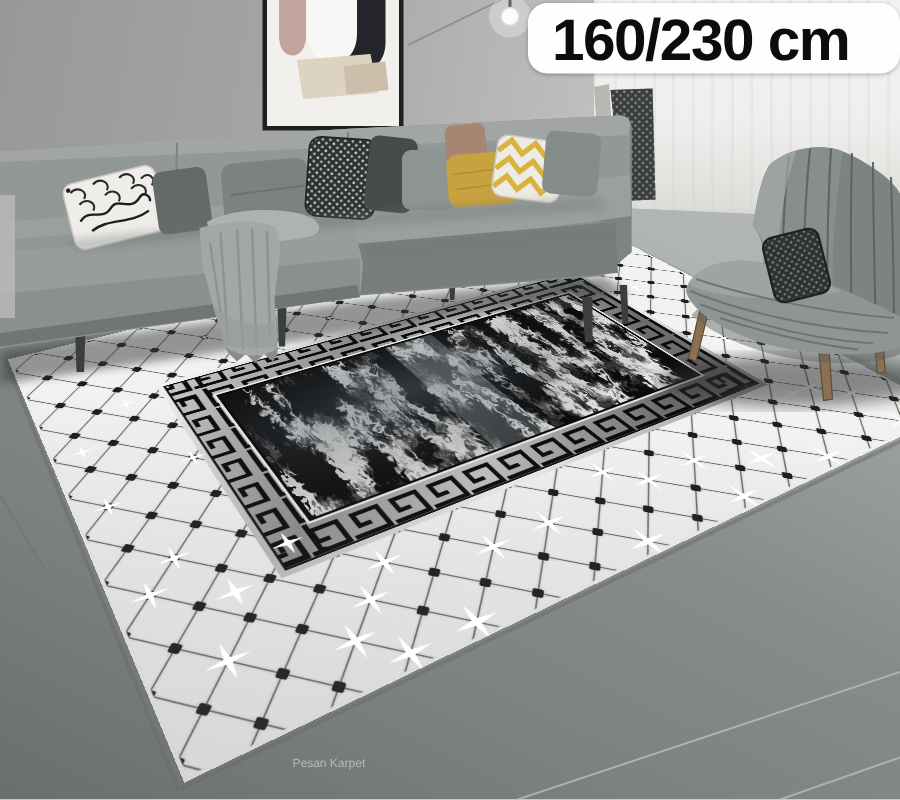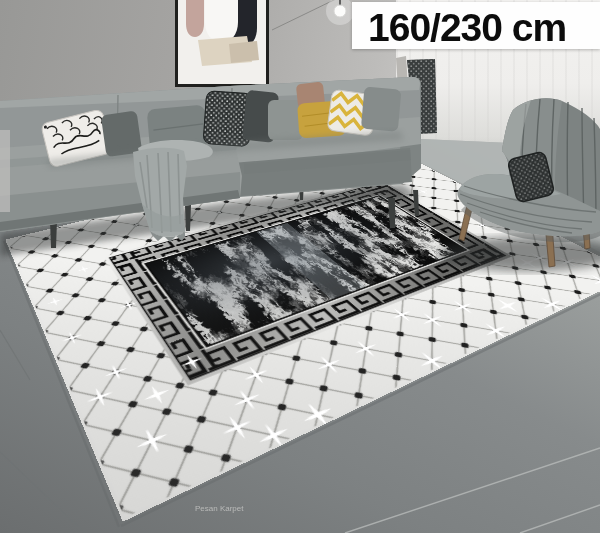--- a/index.html
+++ b/index.html
@@ -4,21 +4,21 @@
 <style>
 html,body{margin:0;padding:0}
 #scene{position:relative;width:600px;height:533px;overflow:hidden;background:#b2b1af;font-family:"Liberation Sans",sans-serif}
 #scene *{box-sizing:border-box}
 #wall{position:absolute;left:0;top:0;width:600px;height:260px;
  background:linear-gradient(100deg,#989896 0%,#a5a4a2 30%,#bdbcba 60%,#d8d7d5 85%,#e6e5e3 100%)}
 #curtain{position:absolute;left:396px;top:0;width:204px;height:152px;
  background:
   repeating-linear-gradient(90deg,rgba(205,204,202,.22) 0 2px,rgba(255,255,255,0) 2px 13px),
   linear-gradient(to bottom,#f3f2f0 0%,#efeeec 55%,#ddddda 90%,#cfcfcc 100%)}
-#label{position:absolute;left:352px;top:2px;width:248px;height:47px;background:#fefefe;border-radius:0;
+#label{position:absolute;left:352px;top:2px;width:248px;height:47px;background:#fefefe;border-radius:13px;
  box-shadow:0 1px 3px rgba(0,0,0,.25);color:#0c0c0c;font-weight:bold;font-size:39px;line-height:52px;padding-left:16px;letter-spacing:-1px;white-space:nowrap}
 #rug{position:absolute;left:0;top:0;width:575px;height:400px;transform-origin:0 0;
  transform:matrix3d(0.912370,-0.069372,0,0.000639,0.161781,0.143776,0,-0.001076,0,0,1,0,5.269787,239.679876,0,1)}
 .lay{position:absolute;left:0;top:0}
 </style>
 </head>
 <body>
 <div id="scene">
 
 <div id="wall"></div>

